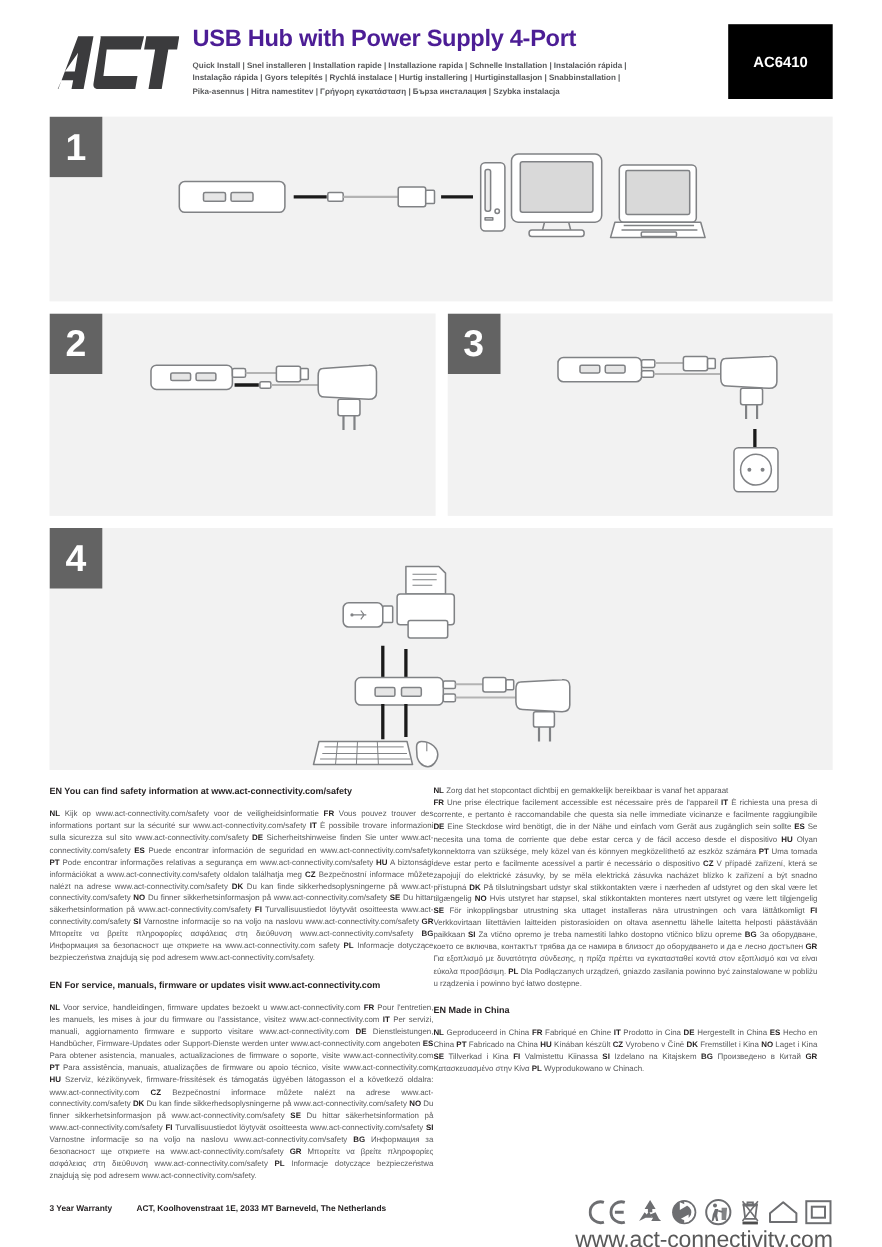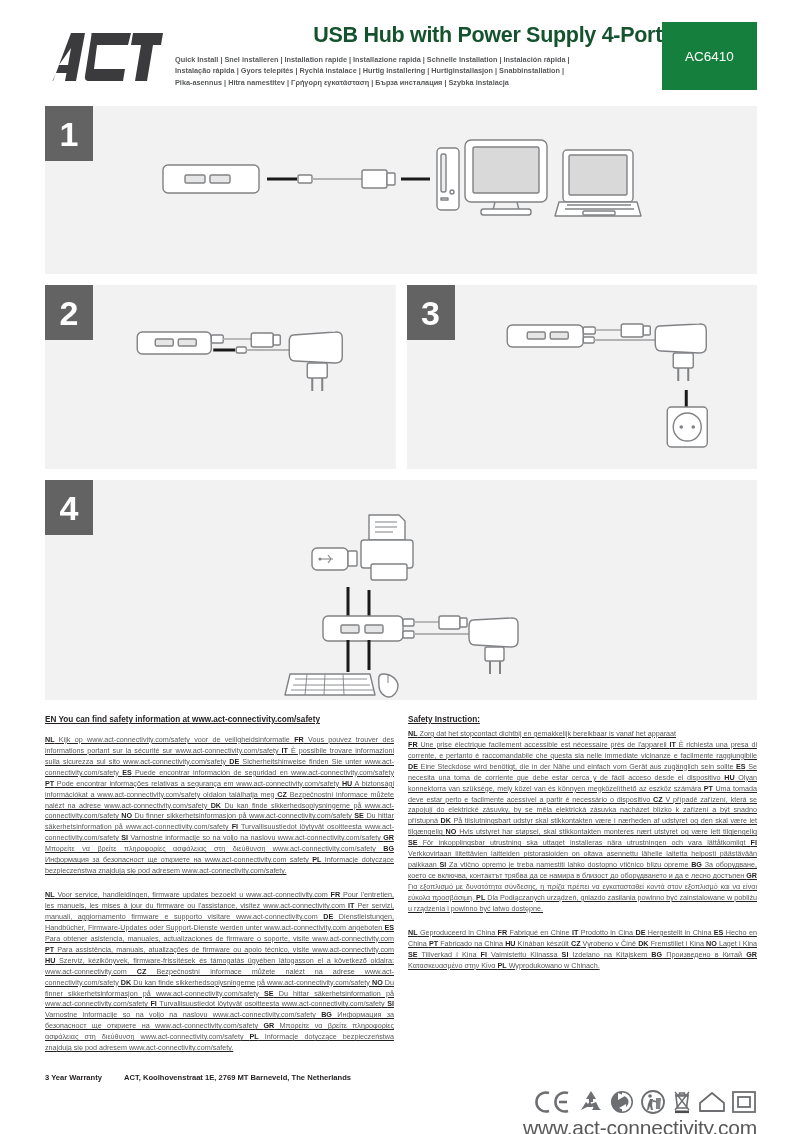--- a/index.html
+++ b/index.html
@@ -11,25 +11,25 @@
     color: #231f20;
     overflow: hidden;
   }
   .page { position: relative; width: 802px; height: 1134px; padding: 0; }
 
   
   .header { position: relative; height: 72px; margin: 22px 45px 0 45px; display: flex; align-items: flex-start; }
   .logo { width: 118px; flex: 0 0 118px; padding-top: 10px; }
   .logo svg { display:block; }
   .head-text { flex: 1 1 auto; padding-left: 12px; padding-top: 2px; }
-  .head-title { font-size: 21.5px; font-weight: bold; letter-spacing: -0.3px; color: #14532d; line-height: 1.05; margin: 0 0 7px 0; text-align: right; }
+  .head-title { font-size: 21.5px; font-weight: bold; letter-spacing: -0.3px; color: #4c1d95; line-height: 1.05; margin: 0 0 7px 0; }
   .head-sub { font-size: 7.3px; line-height: 1.62; color: #58595b; max-width: 400px; font-weight: bold; }
   .sku-badge {
-    flex: 0 0 95px; width: 95px; height: 68px; background: #15803d;
-    color: #ffffff; font-size: 13.5px; font-weight: normal;
+    flex: 0 0 95px; width: 95px; height: 68px; background: #000000;
+    color: #ffffff; font-size: 13.5px; font-weight: bold;
     display:flex; align-items:center; justify-content:center;
   }
 
   
   .steps { margin: 12px 45px 0 45px; }
   .row { display:flex; gap: 11px; }
   .panel { position: relative; background: #f2f2f2; overflow: hidden; }
   .panel.wide { width: 712px; }
   .panel.half { width: 350.5px; }
   .p1 { height: 168px; }
@@ -37,21 +37,21 @@
   .p4 { height: 220px; margin-top: 11px; }
   .step-num {
     position:absolute; left:0; top:0; width: 48px; height: 55px;
     background:#636363; color:#ffffff; font-size: 34px; font-weight: bold;
     display:flex; align-items:center; justify-content:center; line-height:1;
   }
   .art { position:absolute; inset:0; }
   .art svg { display:block; width:100%; height:100%; }
 
   
-  .textwrap { display:flex; gap: 14px; margin: 14px 45px 0 45px; text-decoration: underline; }
+  .textwrap { display:flex; margin: 14px 45px 0 45px; }
   .col { width: 349px; }
   .col.right { width: 349px; }
   .hd { font-size: 8.2px; font-weight: bold; color:#231f20; line-height:1.45; margin: 0 0 9px 0; }
   .hd.tight { margin-bottom: 3px; }
   .body { font-size: 7.2px; line-height: 1.52; color:#58595b; text-align: justify; margin: 0 0 13px 0; }
   .body b { color:#231f20; font-weight: bold; }
   .warranty { margin: 6px 45px 0 45px; font-size: 7.6px; font-weight: bold; color:#231f20; }
   .warranty .addr { margin-left: 22px; }
 
   
@@ -236,33 +236,34 @@
       </div>
     </div>
   </div>
 
   <div class="textwrap">
 
     <div class="col left">
       <div class="hd">EN You can find safety information at www.act-connectivity.com/safety</div>
       <div class="body"><b>NL</b> Kijk op www.act-connectivity.com/safety voor de veiligheidsinformatie <b>FR</b> Vous pouvez trouver des informations portant sur la sécurité sur www.act-connectivity.com/safety <b>IT</b> È possibile trovare informazioni sulla sicurezza sul sito www.act-connectivity.com/safety <b>DE</b> Sicherheitshinweise finden Sie unter www.act-connectivity.com/safety <b>ES</b> Puede encontrar información de seguridad en www.act-connectivity.com/safety <b>PT</b> Pode encontrar informações relativas a segurança em www.act-connectivity.com/safety <b>HU</b> A biztonsági információkat a www.act-connectivity.com/safety oldalon találhatja meg <b>CZ</b> Bezpečnostní informace můžete nalézt na adrese www.act-connectivity.com/safety <b>DK</b> Du kan finde sikkerhedsoplysningerne på www.act-connectivity.com/safety <b>NO</b> Du finner sikkerhetsinformasjon på www.act-connectivity.com/safety <b>SE</b> Du hittar säkerhetsinformation på www.act-connectivity.com/safety <b>FI</b> Turvallisuustiedot löytyvät osoitteesta www.act-connectivity.com/safety <b>SI</b> Varnostne informacije so na voljo na naslovu www.act-connectivity.com/safety <b>GR</b> Μπορείτε να βρείτε πληροφορίες ασφάλειας στη διεύθυνση www.act-connectivity.com/safety <b>BG</b> Информация за безопасност ще откриете на www.act-connectivity.com safety <b>PL</b> Informacje dotyczące bezpieczeństwa znajdują się pod adresem www.act-connectivity.com/safety.</div>
 
+      <div class="hd">EN For service, manuals, firmware or updates visit www.act-connectivity.com</div>
       <div class="body"><b>NL</b> Voor service, handleidingen, firmware updates bezoekt u www.act-connectivity.com <b>FR</b> Pour l'entretien, les manuels, les mises à jour du firmware ou l'assistance, visitez www.act-connectivity.com <b>IT</b> Per servizi, manuali, aggiornamento firmware e supporto visitare www.act-connectivity.com <b>DE</b> Dienstleistungen, Handbücher, Firmware-Updates oder Support-Dienste werden unter www.act-connectivity.com angeboten <b>ES</b> Para obtener asistencia, manuales, actualizaciones de firmware o soporte, visite www.act-connectivity.com <b>PT</b> Para assistência, manuais, atualizações de firmware ou apoio técnico, visite www.act-connectivity.com <b>HU</b> Szerviz, kézikönyvek, firmware-frissítések és támogatás ügyében látogasson el a következő oldalra: www.act-connectivity.com <b>CZ</b> Bezpečnostní informace můžete nalézt na adrese www.act-connectivity.com/safety <b>DK</b> Du kan finde sikkerhedsoplysningerne på www.act-connectivity.com/safety <b>NO</b> Du finner sikkerhetsinformasjon på www.act-connectivity.com/safety <b>SE</b> Du hittar säkerhetsinformation på www.act-connectivity.com/safety <b>FI</b> Turvallisuustiedot löytyvät osoitteesta www.act-connectivity.com/safety <b>SI</b> Varnostne informacije so na voljo na naslovu www.act-connectivity.com/safety <b>BG</b> Информация за безопасност ще откриете на www.act-connectivity.com/safety <b>GR</b> Μπορείτε να βρείτε πληροφορίες ασφάλειας στη διεύθυνση www.act-connectivity.com/safety <b>PL</b> Informacje dotyczące bezpieczeństwa znajdują się pod adresem www.act-connectivity.com/safety.</div>
     </div>
 
     <div class="col right">
-      <div class="hd tight">Safety Instruction:</div>
       <div class="body"><b>NL</b>  Zorg dat het stopcontact dichtbij en gemakkelijk bereikbaar is vanaf het apparaat<br><b>FR</b>  Une prise électrique facilement accessible est nécessaire près de l'appareil <b>IT</b>  È richiesta una presa di corrente, e pertanto è raccomandabile che questa sia nelle immediate vicinanze e facilmente raggiungibile <b>DE</b>  Eine Steckdose wird benötigt, die in der Nähe und einfach vom Gerät aus zugänglich sein sollte <b>ES</b>  Se necesita una toma de corriente que debe estar cerca y de fácil acceso desde el dispositivo <b>HU</b> Olyan konnektorra van szüksége, mely közel van és könnyen megközelíthető az eszköz számára <b>PT</b> Uma tomada deve estar perto e facilmente acessível a partir é necessário o dispositivo <b>CZ</b> V případě zařízení, která se zapojují do elektrické zásuvky, by se měla elektrická zásuvka nacházet blízko k zařízení a být snadno přístupná <b>DK</b> På tilslutningsbart udstyr skal stikkontakten være i nærheden af udstyret og den skal være let tilgængelig <b>NO</b> Hvis utstyret har støpsel, skal stikkontakten monteres nært utstyret og være lett tilgjengelig <b>SE</b> För inkopplingsbar utrustning ska uttaget installeras nära utrustningen och vara lättåtkomligt <b>FI</b> Verkkovirtaan liitettävien laitteiden pistorasioiden on oltava asennettu lähelle laitetta helposti päästävään paikkaan <b>SI</b> Za vtično opremo je treba namestiti lahko dostopno vtičnico blizu opreme <b>BG</b>  За оборудване, което се включва, контактът трябва да се намира в близост до оборудването и да е лесно достъпен <b>GR</b> Για εξοπλισμό με δυνατότητα σύνδεσης, η πρίζα πρέπει να εγκατασταθεί κοντά στον εξοπλισμό και να είναι εύκολα προσβάσιμη. <b>PL</b> Dla Podłączanych urządzeń, gniazdo zasilania powinno być zainstalowane w pobliżu u rządzenia i powinno być łatwo dostępne.</div>
 
+      <div class="hd">EN Made in China</div>
       <div class="body"><b>NL</b> Geproduceerd in China  <b>FR</b> Fabriqué en Chine <b>IT</b> Prodotto in Cina <b>DE</b> Hergestellt in China <b>ES</b> Hecho en China <b>PT</b> Fabricado na China <b>HU</b> Kínában készült <b>CZ</b> Vyrobeno v Číně <b>DK</b> Fremstillet i Kina <b>NO</b> Laget i Kina <b>SE</b> Tillverkad i Kina <b>FI</b> Valmistettu Kiinassa <b>SI</b> Izdelano na Kitajskem <b>BG</b> Произведено в Китай <b>GR</b> Κατασκευασμένο στην Κίνα <b>PL</b> Wyprodukowano w Chinach.</div>
     </div>
   </div>
 
   <div class="warranty">
-    <span>3 Year Warranty</span><span class="addr">ACT, Koolhovenstraat 1E, 2769 MT Barneveld, The Netherlands</span>
+    <span>3 Year Warranty</span><span class="addr">ACT, Koolhovenstraat 1E, 2033 MT Barneveld, The Netherlands</span>
   </div>
 
   <div class="footer">
     <div class="certs">
 
       <span>
         <svg width="38" height="26" viewBox="0 0 38 26">
           <g fill="none" stroke="#6d6e71" stroke-width="2.6">
             <path d="M14 4 A9.5 9.5 0 1 0 14 22"></path>
             <path d="M33 4 A9.5 9.5 0 1 0 33 22"></path>

